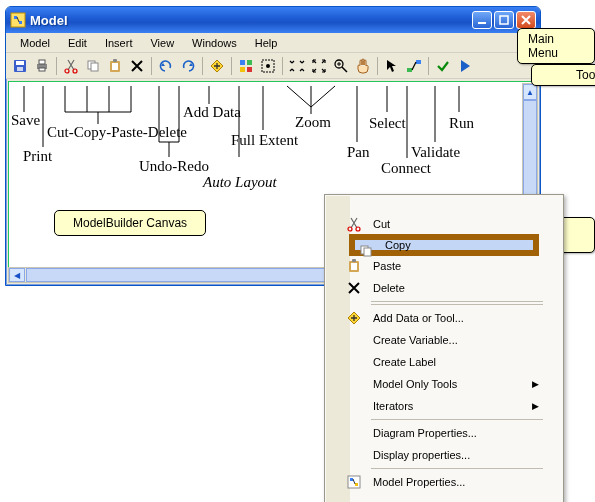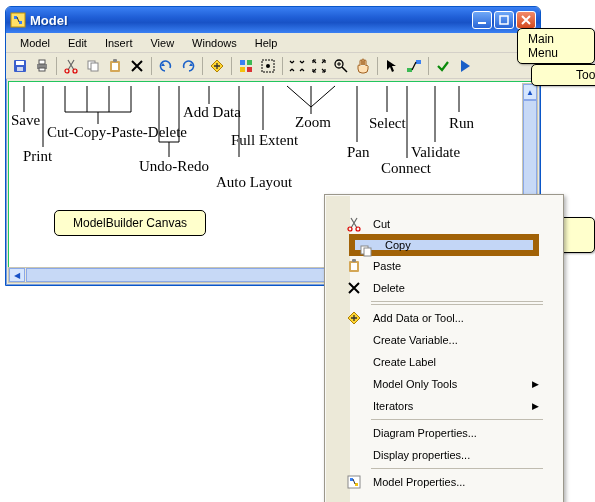--- a/index.html
+++ b/index.html
@@ -377,21 +377,21 @@
           <line x1="426" y1="4" x2="426" y2="60"></line>
           <line x1="450" y1="4" x2="450" y2="30"></line>
         </g>
       </svg>
     </div>
     <span class="dlabel" style="left:2px; top:30px;">Save</span>
     <span class="dlabel" style="left:14px; top:66px;">Print</span>
     <span class="dlabel" style="left:38px; top:42px;">Cut-Copy-Paste-Delete</span>
     <span class="dlabel" style="left:130px; top:76px;">Undo-Redo</span>
     <span class="dlabel" style="left:174px; top:22px;">Add Data</span>
-    <span class="dlabel" style="left:207px; top:92px;">Auto Layout</span>
+    <span class="dlabel" style="left:194px; top:92px;font-style:italic;">Auto Layout</span>
     <span class="dlabel" style="left:222px; top:50px;">Full Extent</span>
     <span class="dlabel" style="left:286px; top:32px;">Zoom</span>
     <span class="dlabel" style="left:338px; top:62px;">Pan</span>
     <span class="dlabel" style="left:360px; top:33px;">Select</span>
     <span class="dlabel" style="left:372px; top:78px;">Connect</span>
     <span class="dlabel" style="left:402px; top:62px;">Validate</span>
     <span class="dlabel" style="left:440px; top:33px;">Run</span>
   </div>
 
   <div class="canvas-callout">ModelBuilder Canvas</div>

